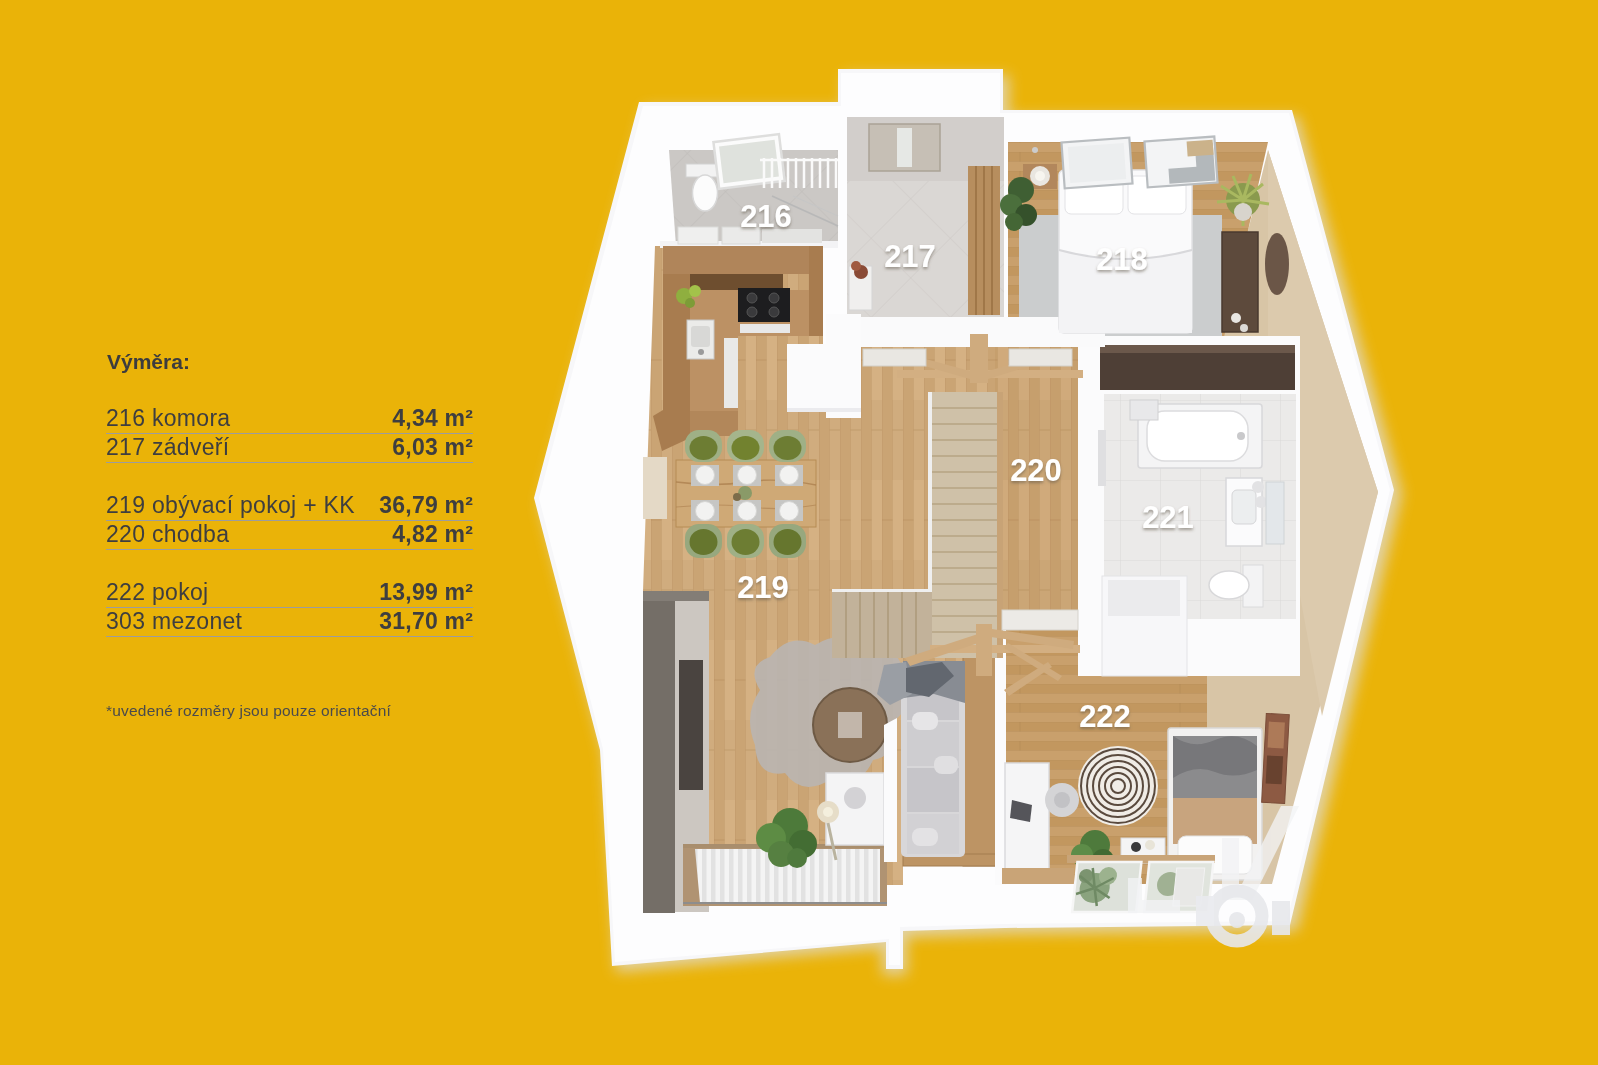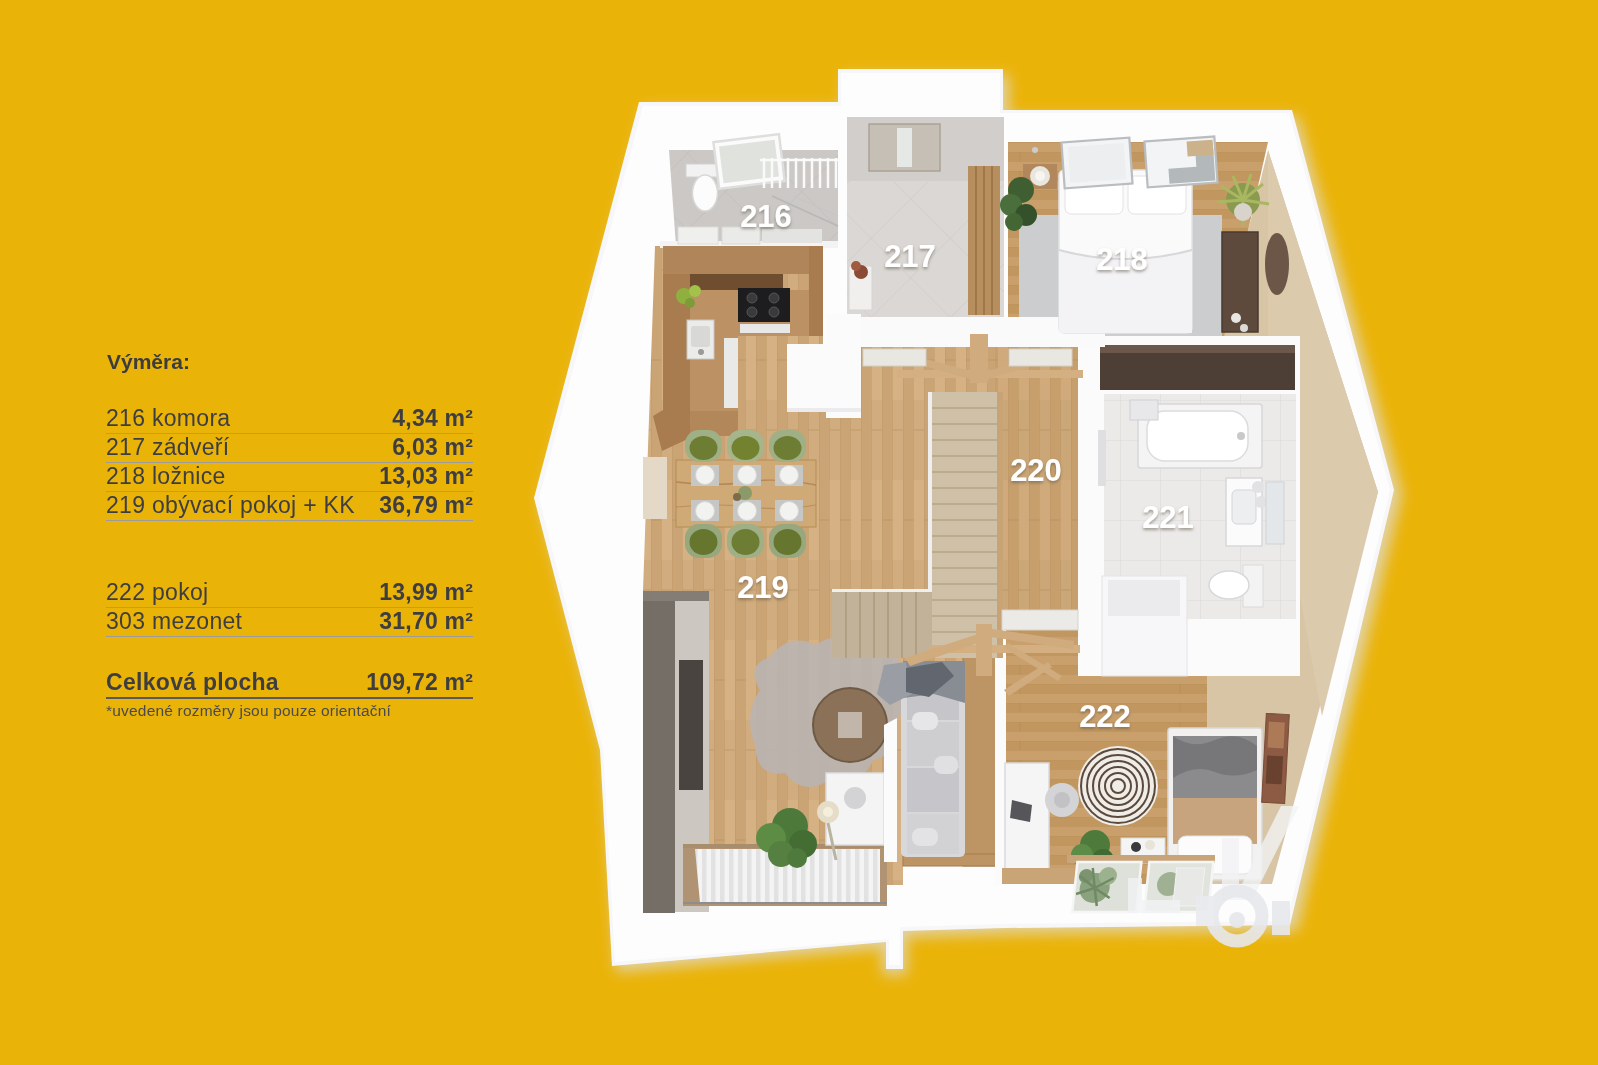--- a/index.html
+++ b/index.html
@@ -18,46 +18,42 @@
 <div class="row" style="top:404px;">
       <span class="nm">216 komora</span>
       <span class="vl">4,34 m²</span>
     </div>
 
 <div class="row" style="top:433px;">
       <span class="nm">217 zádveří</span>
       <span class="vl">6,03 m²</span>
     </div>
 
-<div class="row" style="top:462px;">
-      <span class="nm">218 ložnice</span>
-      <span class="vl">13,03 m²</span>
-    </div>
 
 <div class="row" style="top:491px;">
       <span class="nm">219 obývací pokoj + KK</span>
       <span class="vl">36,79 m²</span>
     </div>
 
+<div class="row" style="top:520px;">
+      <span class="nm">220 chodba</span>
+      <span class="vl">4,82 m²</span>
+    </div>
 
 
 <div class="row" style="top:578px;">
       <span class="nm">222 pokoj</span>
       <span class="vl">13,99 m²</span>
     </div>
 
 <div class="row" style="top:607px;">
       <span class="nm">303 mezonet</span>
       <span class="vl">31,70 m²</span>
     </div>
 
-<div class="row" style="top:668px;border-bottom:2px solid #59595b;">
-      <span class="nm" style="font-weight:bold;">Celková plocha</span>
-      <span class="vl">109,72 m²</span>
-    </div>
 
 <div style="position:absolute;left:106px;top:702px;font-size:15.5px;color:#4a4a4c;letter-spacing:0.2px;">*uvedené rozměry jsou pouze orientační</div>
 
 <svg width="1598" height="1065" viewBox="0 0 1598 1065" style="position:absolute;left:0;top:0;">
 <defs>
 <pattern id="wdv" width="21" height="160" patternUnits="userSpaceOnUse">
   <rect width="21" height="160" fill="#d0ac7e"></rect>
   <rect x="0" width="10.5" height="160" fill="#caa474"></rect>
   <rect x="10.5" y="0" width="10.5" height="80" fill="#d5b183"></rect>
   <line x1="0" y1="0" x2="0" y2="160" stroke="#a87f4f" stroke-width="1" opacity="0.33"></line>

